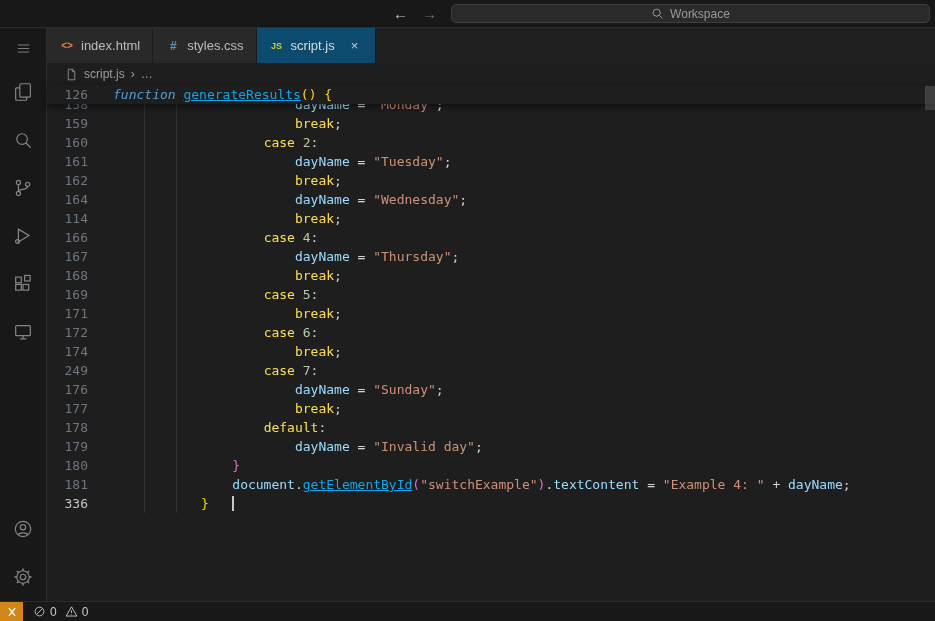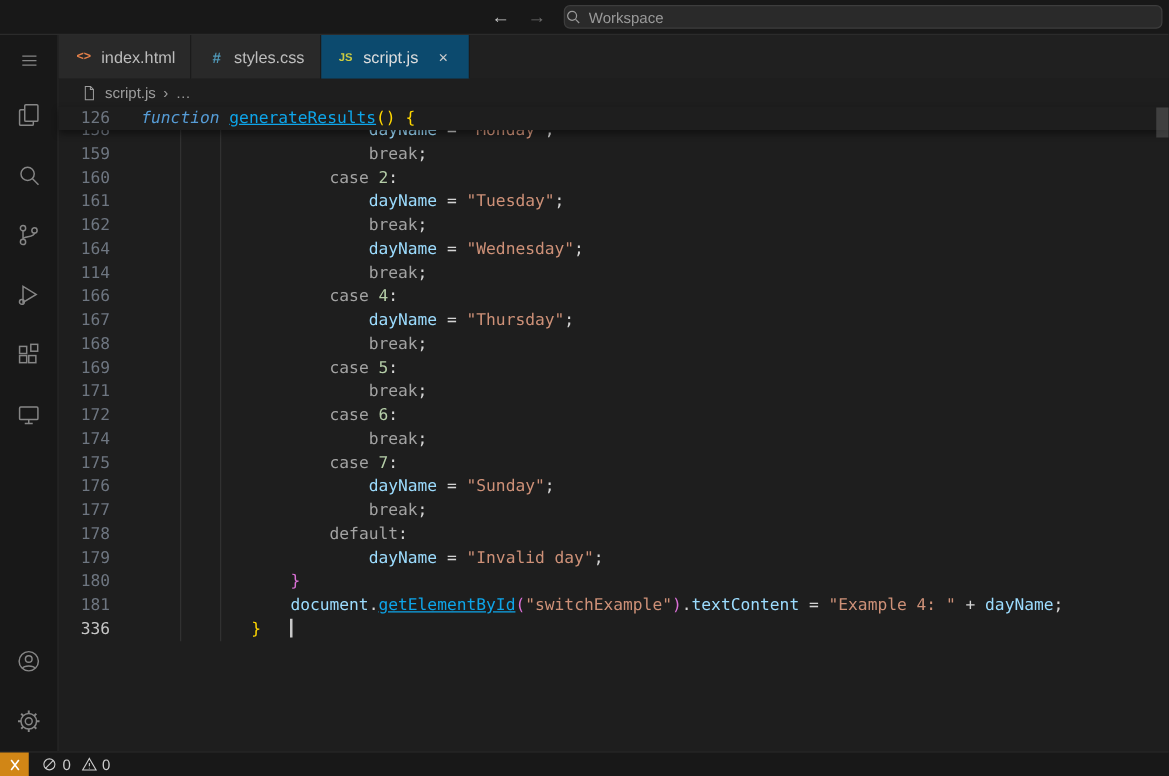--- a/index.html
+++ b/index.html
@@ -19,21 +19,21 @@
   }
   .nav-arrows {
     position:absolute; left:393px; top:0; height:27px;
     display:flex; align-items:center; gap:14px; font-size:15px;
   }
   .nav-back { color:#c8c8c8; cursor:pointer; }
   .nav-fwd  { color:#6f6f6f; cursor:pointer; }
   .cmd-center {
     position:absolute; left:451px; top:4px; width:479px; height:19px;
     background:#2a2a2a; border:1px solid #3d3d3d; border-radius:5px;
-    display:flex; align-items:center; justify-content:flex-start; gap:6px;
+    display:flex; align-items:center; justify-content:center; gap:6px;
     color:#9a9a9a; font-size:12px; cursor:pointer;
   }
 
   
   #main { display:flex; height:573px; }
 
   
   #activitybar {
     width:47px; background:#181818; border-right:1px solid #2b2b2b;
     display:flex; flex-direction:column; align-items:center; color:#868686;
@@ -93,21 +93,21 @@
   .guide.g1 { left:calc(66px + 4ch); }
   .guide.g2 { left:calc(66px + 8ch); }
   #code-lines { position:relative; z-index:2; }
   .code-line { height:19px; }
   .code-line.partial { height:10px; overflow:hidden; }
   .code-line.partial .line-inner { margin-top:-9px; }
   .line-inner { display:flex; height:19px; line-height:19px;gap:44px; }
 
   .tk-pl  { color:#d4d4d4; }
   .tk-op  { color:#d4d4d4; }
-  .tk-kw  { color:#a3a3a3; }
+  .tk-kw  { color:#fde047; }
   .tk-kwit{ color:#569cd6; font-style:italic; }
   .tk-fn  { color:#0ea5e9;text-decoration:underline; }
   .tk-var { color:#9cdcfe; }
   .tk-num { color:#b5cea8; }
   .tk-str { color:#ce9178; }
   .tk-b1  { color:#ffd700; }
   .tk-b2  { color:#da70d6; }
 
   .cursor {
     display:inline-block; width:2px; height:15px; background:#c8c8c8;
@@ -360,21 +360,21 @@
           </div>
           <div class="code-line">
             <div class="line-inner">
               <span class="ln">174</span>
               <span class="deco"></span>
               <span class="ltxt"><span class="tk-pl">            </span><span class="tk-kw">break</span><span class="tk-pl">;</span></span>
             </div>
           </div>
           <div class="code-line">
             <div class="line-inner">
-              <span class="ln">175</span>
+              <span class="ln">249</span>
               <span class="deco"></span>
               <span class="ltxt"><span class="tk-pl">        </span><span class="tk-kw">case</span><span class="tk-pl"> </span><span class="tk-num">7</span><span class="tk-pl">:</span></span>
             </div>
           </div>
           <div class="code-line">
             <div class="line-inner">
               <span class="ln">176</span>
               <span class="deco"></span>
               <span class="ltxt"><span class="tk-pl">            </span><span class="tk-var">dayName</span><span class="tk-pl"> </span><span class="tk-op">=</span><span class="tk-pl"> </span><span class="tk-str">"Sunday"</span><span class="tk-pl">;</span></span>
             </div>

